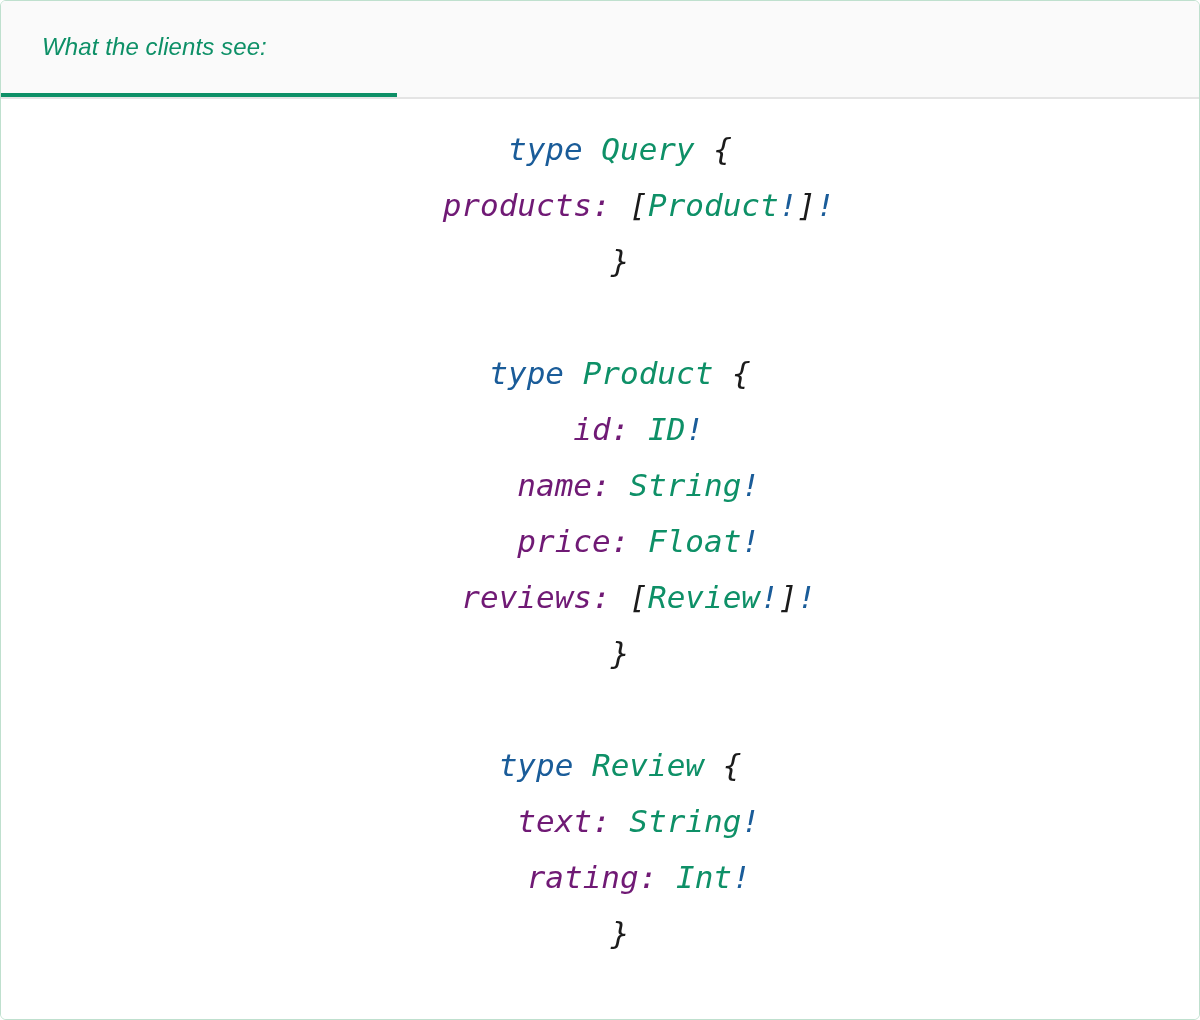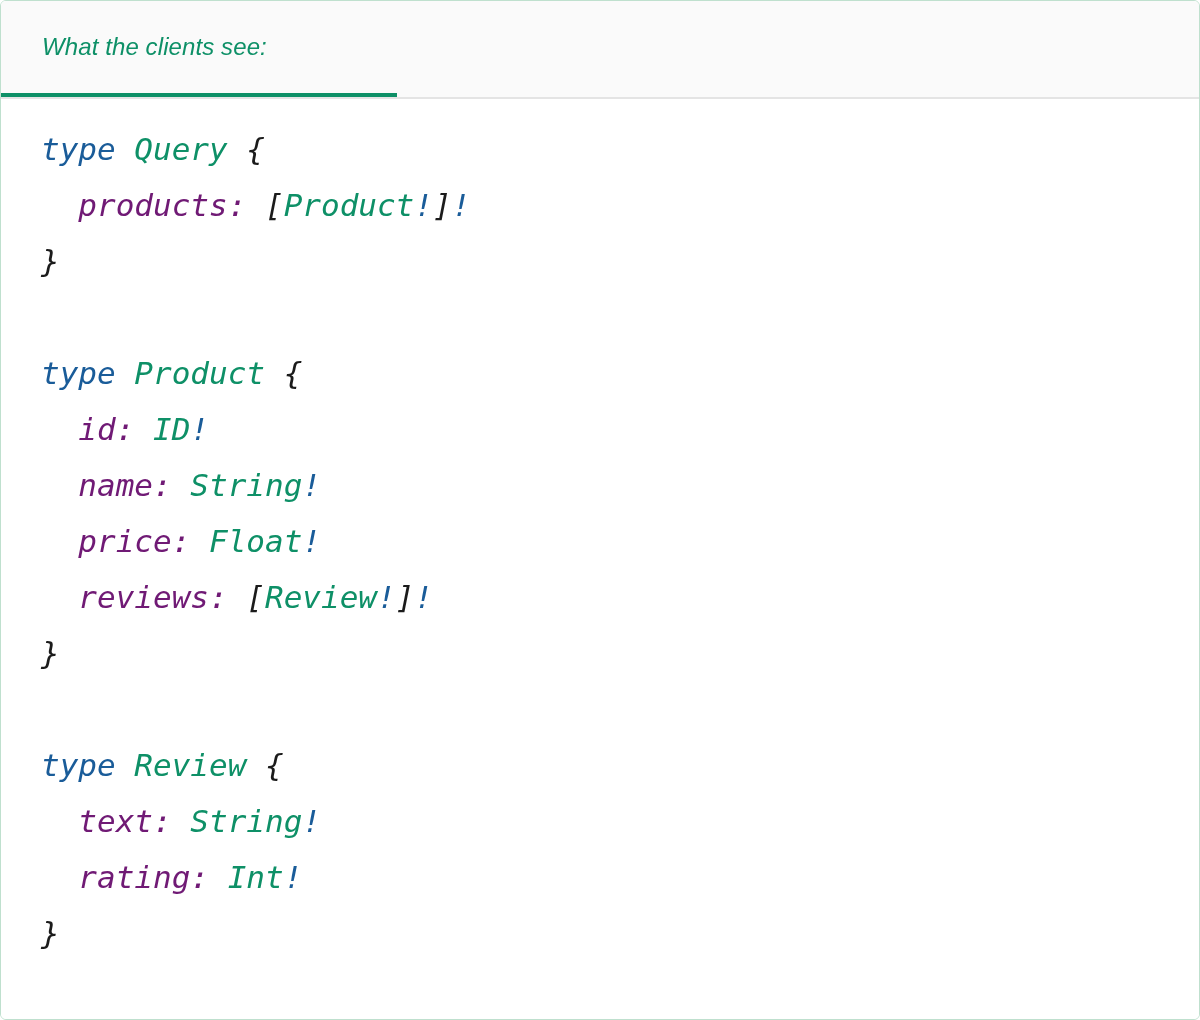--- a/index.html
+++ b/index.html
@@ -79,21 +79,21 @@
   .code .line {
     display: block;
     min-height: 56px;
   }
   .tok-kw    { color: #1a5c99; }
   .tok-type  { color: #0e9067; }
   .tok-bang  { color: #1a5c99; }
   .tok-punct { color: #1b1b1b; }
   .tok-field { color: #1b1b1b; }
 </style>
-<style>.tok-kw{color:#1a5c99;}.tok-type{color:#0e9067;}.tok-bang{color:#1a5c99;}.tok-punct{color:#1b1b1b;}.tok-field{color:#701a75;}.tab{border-bottom-color:#0e9067;}.tab-label{color:#0e9067;}.tab,.tabbar{background:#fafafa;}.code-area{background:#ffffff;}.tabbar{border-bottom-color:#e4e4e4;}.card{border-color:#bfe0ce;}</style></head>
+<style>.tok-kw{color:#1a5c99;}.tok-type{color:#0e9067;}.tok-bang{color:#1a5c99;}.tok-punct{color:#1b1b1b;}.tok-field{color:#701a75;}.tab{border-bottom-color:#0e9067;}.tab-label{color:#0e9067;}.tab,.tabbar{background:#fafafa;}.code-area{background:#ffffff;text-align:center;}.tabbar{border-bottom-color:#e4e4e4;}.card{border-color:#bfe0ce;}</style></head>
 <body>
 
 <div class="card">
 
   <div class="tabbar">
     <div class="tab">
       <span class="tab-label">What the clients see:</span>
     </div>
   </div>
 

